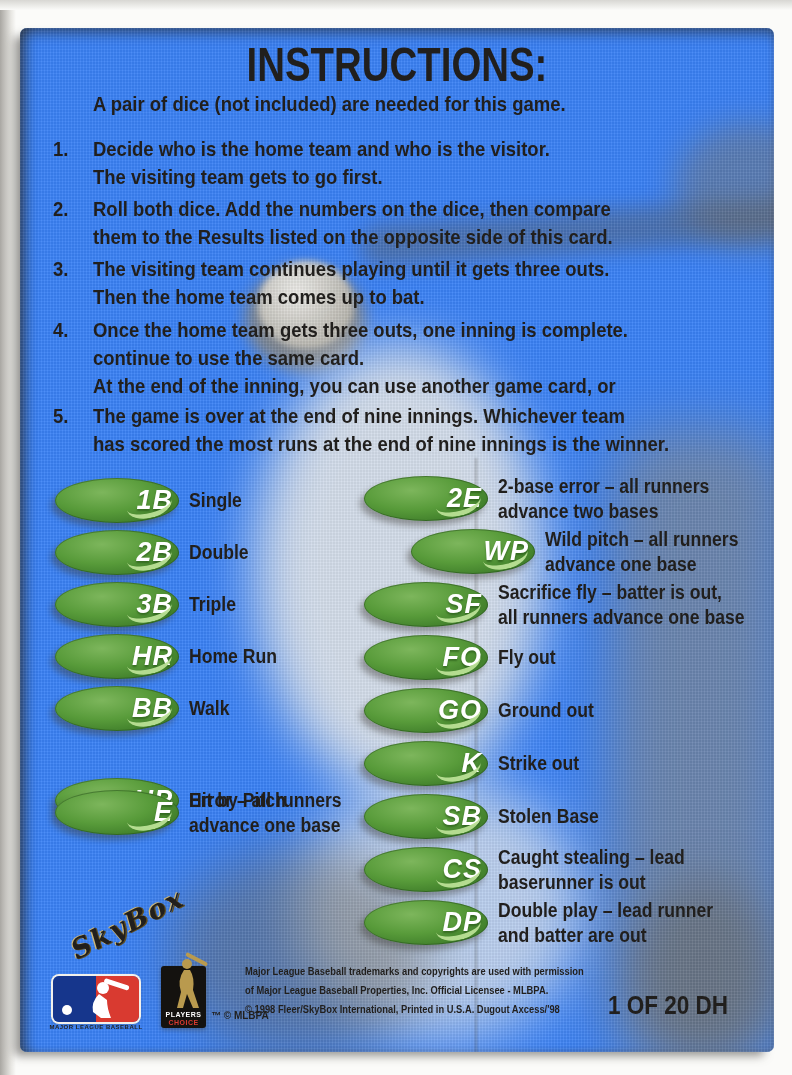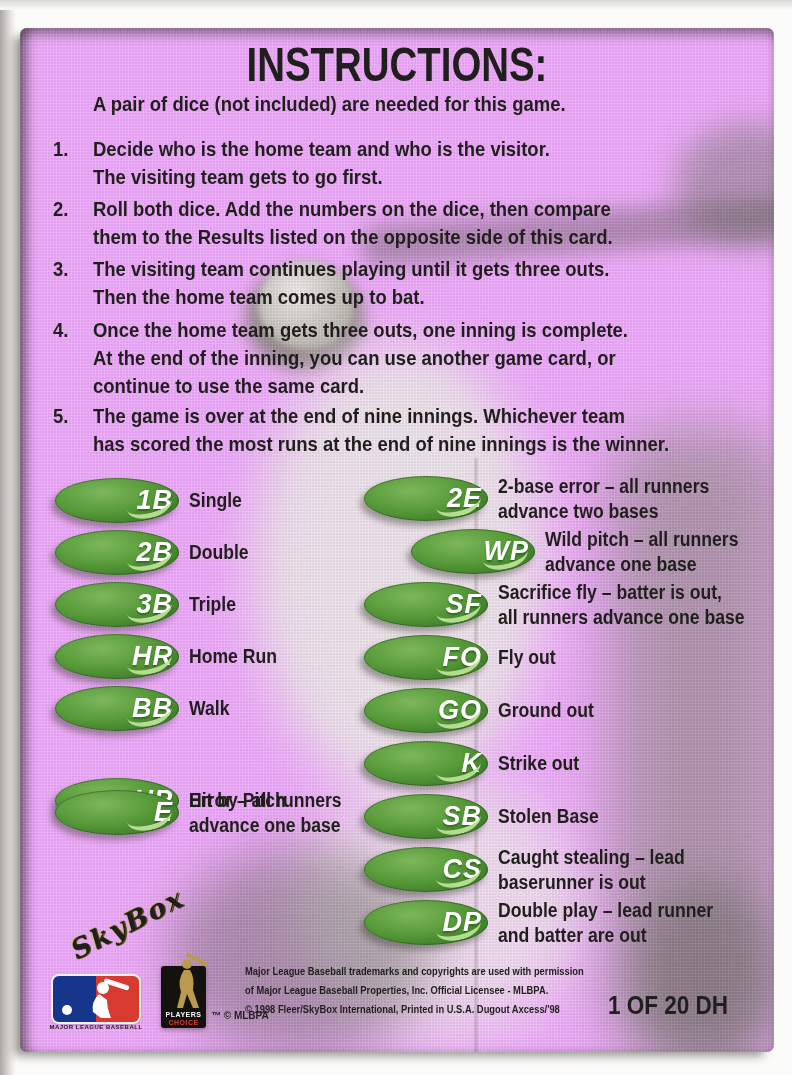--- a/index.html
+++ b/index.html
@@ -3,21 +3,21 @@
 <meta charset="utf-8">
 <style>
   html,body{margin:0;padding:0;background:#ffffff;}
   .page{position:relative;width:792px;height:1075px;background:#fbfbf9;overflow:hidden;
         font-family:"Liberation Sans",sans-serif;}
   .page::before{content:'';position:absolute;left:0;top:0;bottom:0;width:16px;
         background:linear-gradient(90deg,#a9a7a2,#e8e7e3 70%,#fbfbf9);}
   .page::after{content:'';position:absolute;left:0;top:0;right:0;height:10px;
         background:linear-gradient(180deg,#d8d7d3,#fbfbf9);}
   .card{position:absolute;left:20px;top:28px;width:754px;height:1024px;
-        background:#f0abfc;border-radius:7px;overflow:hidden;
+        background:#3b82f6;border-radius:7px;overflow:hidden;
         box-shadow:-8px 6px 10px -2px rgba(70,68,64,.55),
                    inset 13px 0 12px -7px rgba(45,44,42,.65),
                    inset 0 13px 12px -7px rgba(45,44,42,.5),
                    inset -3px -3px 8px -4px rgba(90,88,84,.4);}
   
   .photo,.texture{position:absolute;inset:0;pointer-events:none;}
   .blob{position:absolute;border-radius:50%;}
   .b-batstreak{left:340px;top:182px;width:470px;height:42px;background:#5f5c57;
         filter:blur(10px);opacity:.42;transform:rotate(-4deg);border-radius:20px;}
   .b-cornersmudge{left:655px;top:95px;width:150px;height:125px;background:#7a7874;
@@ -136,22 +136,22 @@
           <span class="num"><span class="cnd">3.</span></span>
           <div class="lines">
             <div class="ln"><span class="cnd">The visiting team continues playing until it gets three outs.</span></div>
             <div class="ln"><span class="cnd">Then the home team comes up to bat.</span></div>
           </div>
         </div>
         <div class="step" style="top: 288px;">
           <span class="num"><span class="cnd">4.</span></span>
           <div class="lines">
             <div class="ln"><span class="cnd">Once the home team gets three outs, one inning is complete.</span></div>
+            <div class="ln"><span class="cnd">continue to use the same card.</span></div>
             <div class="ln"><span class="cnd">At the end of the inning, you can use another game card, or</span></div>
-            <div class="ln"><span class="cnd">continue to use the same card.</span></div>
           </div>
         </div>
         <div class="step" style="top: 374px;">
           <span class="num"><span class="cnd">5.</span></span>
           <div class="lines">
             <div class="ln"><span class="cnd">The game is over at the end of nine innings. Whichever team</span></div>
             <div class="ln"><span class="cnd">has scored the most runs at the end of nine innings is the winner.</span></div>
           </div>
         </div>
       </div>

